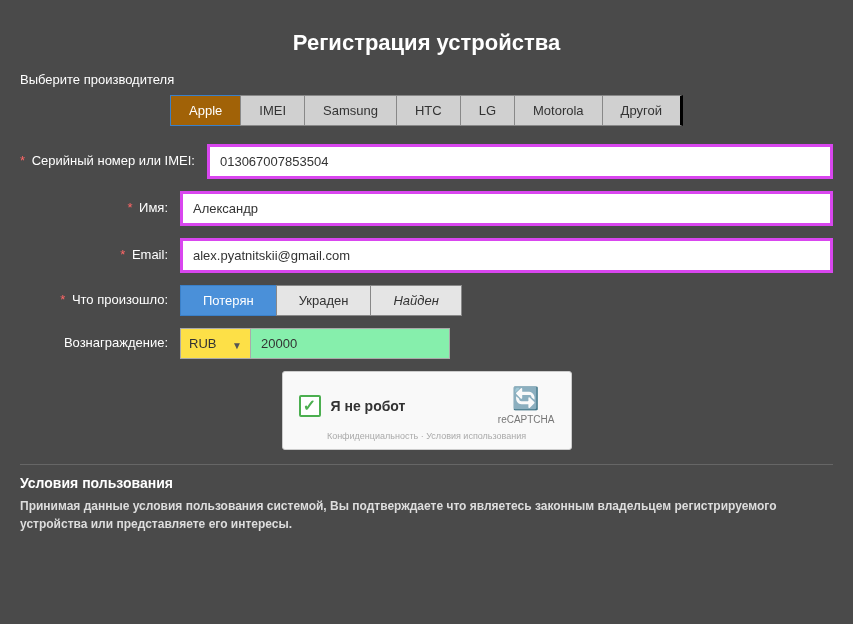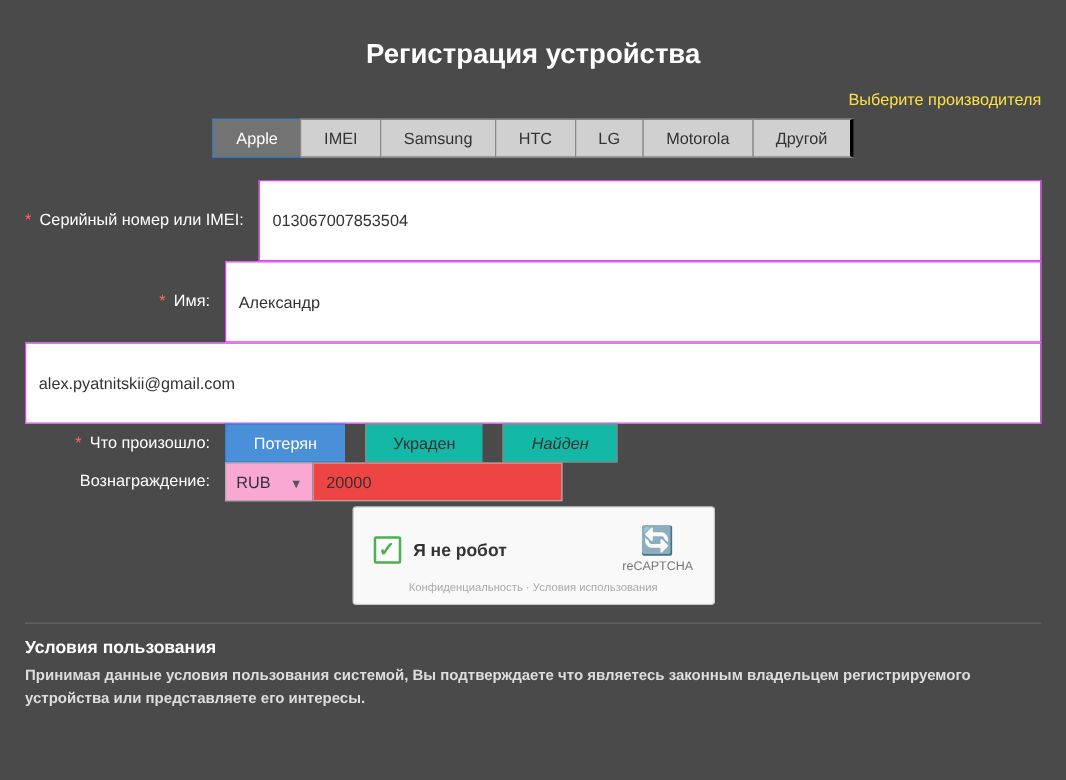--- a/index.html
+++ b/index.html
@@ -18,22 +18,22 @@
       padding: 10px 20px 20px 20px;
     }
     .page-title {
       text-align: center;
       color: #ffffff;
       font-size: 22px;
       font-weight: bold;
       margin-bottom: 16px;
     }
     .manufacturer-label {
-      text-align: right;
-      color: #fde047;
+      text-align: left;
+      color: #ffffff;
       font-size: 13px;
       margin-bottom: 8px;
     }
     .tabs-row {
       display: flex;
       justify-content: center;
       gap: 0;
       margin-bottom: 18px;
     }
     .tab-btn {
@@ -43,63 +43,64 @@
       color: #333;
       font-size: 13px;
       cursor: pointer;
       margin: 0;
       border-right: none;
     }
     .tab-btn:last-child {
       border-right: 3px solid #000000;
     }
     .tab-btn.active {
-      background: #737373;
+      background: #a16207;
       color: #fff;
       border-color: #3a80c9;
     }
     .form-section {
       background: #4a4a4a;
       width: 100%;
     }
     .form-row {
       display: flex;
       align-items: center;
+      margin-bottom: 12px;
       width: 100%;
     }
     .form-label {
       color: #ffffff;
       font-size: 13px;
       min-width: 160px;
       text-align: right;
       padding-right: 12px;
       line-height: 1.3;
     }
     .required-star {
       color: #ff6666;
       margin-right: 3px;
     }
     .form-input {
       flex: 1;
-      padding: 24px 10px;
-      font-size: 13px;
-      border: 1px solid #d946ef;
+      padding: 7px 10px;
+      font-size: 13px;
+      border: 3px solid #d946ef;
       background: #fff;
       color: #333;
       outline: none;
     }
     .status-group {
       display: flex;
-      gap: 16px;
+      gap: 0;
       align-items: flex-end;
     }
     .status-btn {
       padding: 7px 22px;
       border: 1px solid #888;
-      background: #14b8a6;
+      background: #e5e5e5;
       color: #333;
       font-size: 13px;
       cursor: pointer;
       border-right: none;
     }
     .status-btn:last-child {
       border-right: 1px solid #888;
       font-style: italic;
     }
     .status-btn.active {
@@ -108,40 +109,40 @@
       border-color: #3a80c9;
     }
     .reward-group {
       display: flex;
       align-items: center;
       gap: 0;
     }
     .currency-select {
       display: flex;
       align-items: flex-end;
-      background: #f9a8d4;
+      background: #fde047;
       border: 1px solid #aaa;
       border-right: none;
       padding: 7px 8px;
       font-size: 13px;
       color: #333;
       cursor: pointer;
       min-width: 70px;
       justify-content: space-between;
     }
     .currency-select .chevron {
       font-size: 10px;
       margin-left: 4px;
       color: #555;
     }
     .reward-input {
       padding: 7px 10px;
       font-size: 13px;
       border: 1px solid #aaa;
-      background: #ef4444;
+      background: #86efac;
       color: #333;
       width: 200px;
       outline: none;
     }
     .captcha-row {
       display: flex;
       justify-content: center;
       margin-bottom: 14px;
       margin-top: 4px;
     }
@@ -250,20 +251,24 @@
 
     <div class="form-row">
       <div class="form-label">
         <span class="required-star">*</span>
         <span>Имя:</span>
       </div>
       <input class="form-input" type="text" value="Александр" style="">
     </div>
 
     <div class="form-row">
+      <div class="form-label">
+        <span class="required-star">*</span>
+        <span>Email:</span>
+      </div>
       <input class="form-input" type="email" value="alex.pyatnitskii@gmail.com" style="">
     </div>
 
     <div class="form-row">
       <div class="form-label">
         <span class="required-star">*</span>
         <span>Что произошло:</span>
       </div>
       <div class="status-group">
         <button class="status-btn active">Потерян</button>

